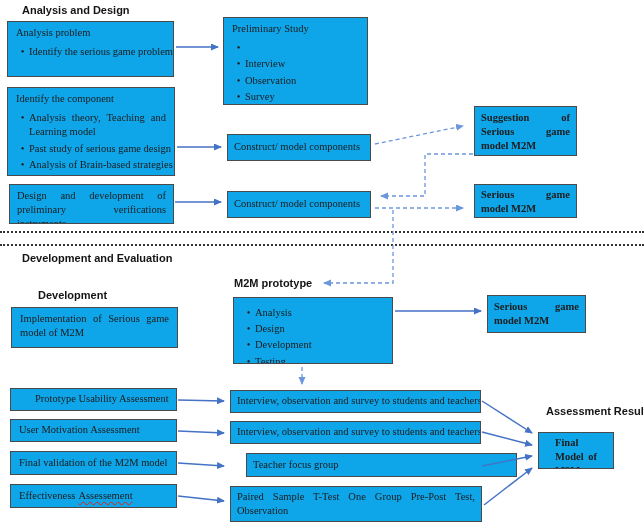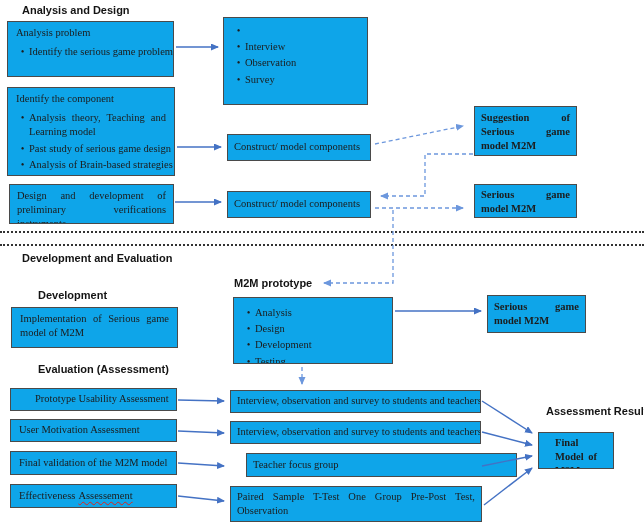--- a/index.html
+++ b/index.html
@@ -33,35 +33,35 @@
 </style>
 </head>
 <body>
 
 <div class="canvas">
 
   <div class="hdg" style="left:22px;top:3px;">Analysis and Design</div>
   <div class="hdg" style="left:22px;top:251px;">Development and Evaluation</div>
   <div class="hdg" style="left:38px;top:288px;">Development</div>
   <div class="hdg" style="left:234px;top:276px;">M2M prototype</div>
-  <div class="hdg" style="left:38px;top:362px;">Evaluation (Assessment)</div>
   <div class="hdg" style="left:546px;top:404px;">Assessment Result</div>
 
   <div class="sep" style="top:231px;"></div>
   <div class="sep" style="top:244px;"></div>
 
   <div class="box" style="left:7px;top:21px;width:167px;height:56px;">
     <div class="btitle">Analysis problem</div>
     <div class="bullet">
       <span class="dot">•</span>
       <span class="txt nowrap">Identify the serious game problem</span>
     </div>
   </div>
 
   <div class="box" style="left:223px;top:17px;width:145px;height:88px;">
+    <div class="btitle">Preliminary Study</div>
     <div class="bullet">
         <span class="dot">•</span>
       </div>
     <div class="bullet">
         <span class="dot">•</span>
         <span class="txt nowrap">Interview</span>
       </div>
     <div class="bullet">
         <span class="dot">•</span>
         <span class="txt nowrap">Observation</span>

